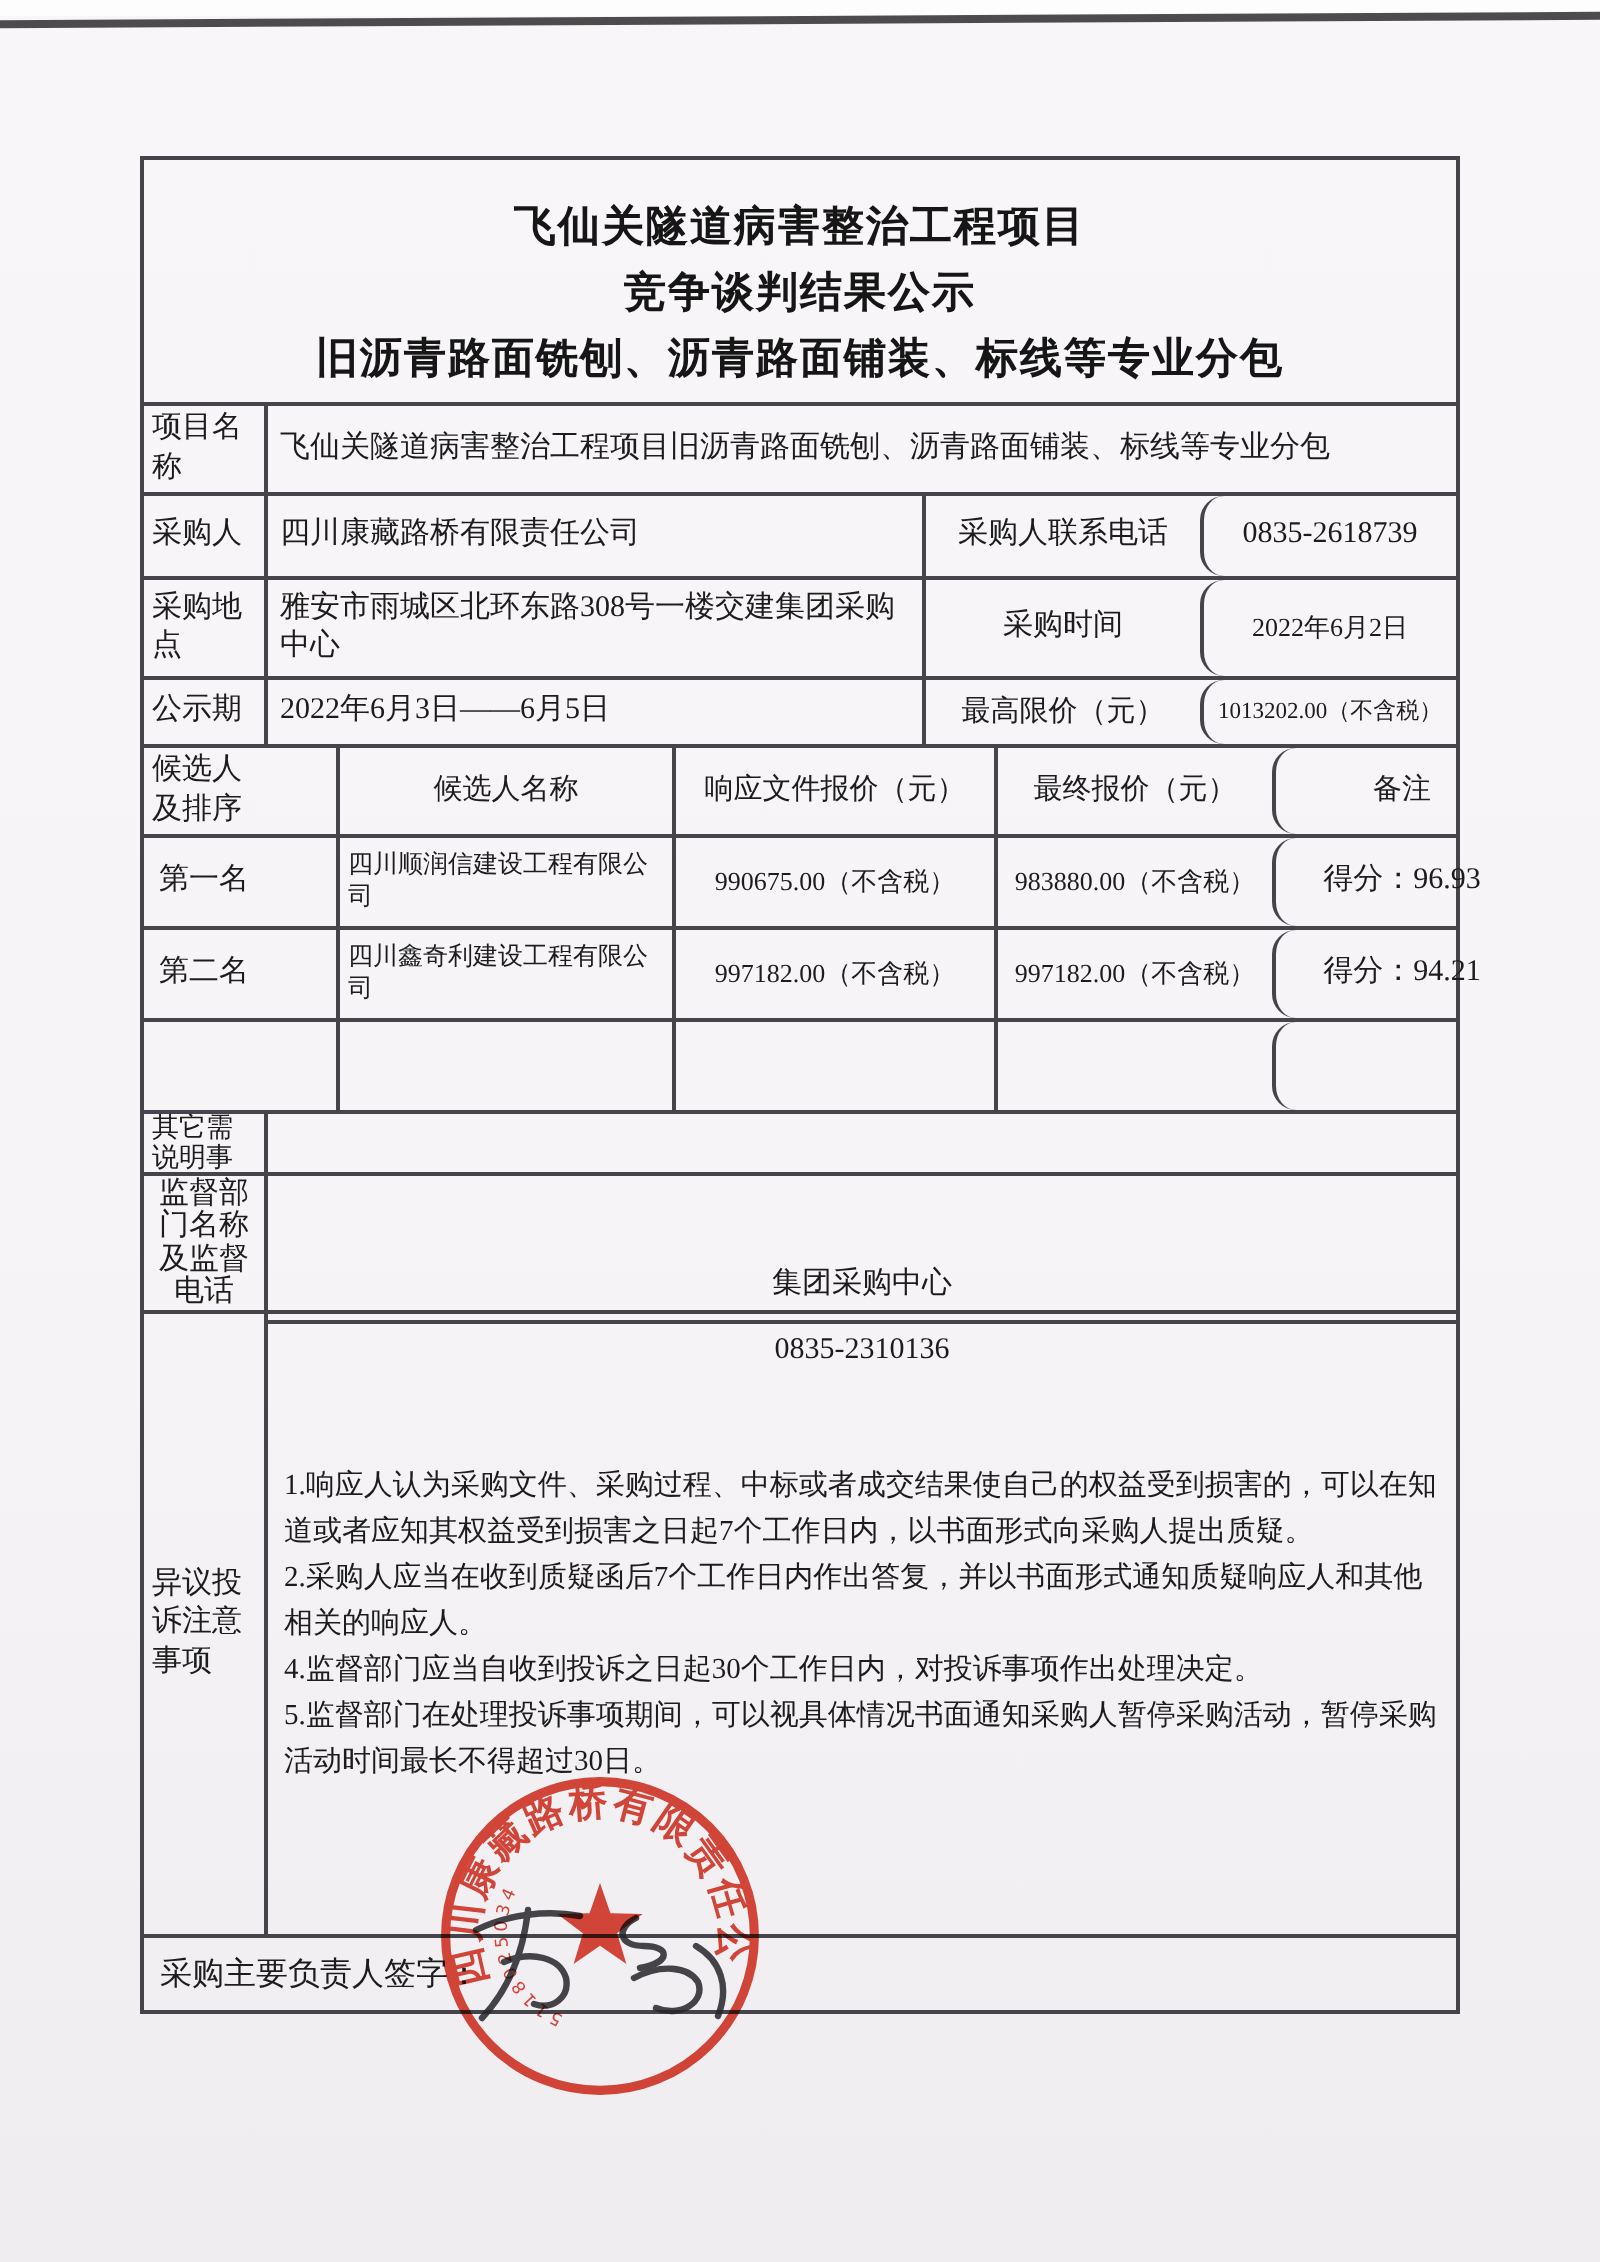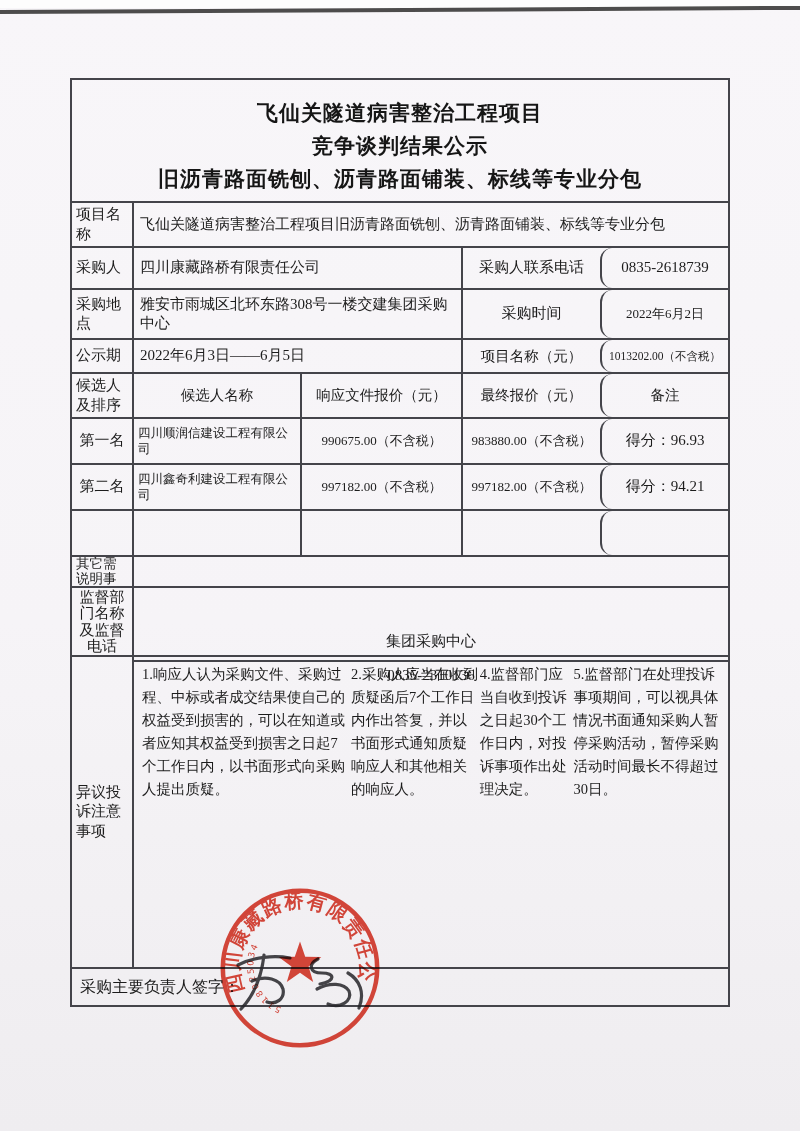--- a/index.html
+++ b/index.html
@@ -12,38 +12,38 @@
              transform:rotate(-0.3deg);border-radius:2px;opacity:.9;}
   .doc{position:absolute;left:70px;top:78px;width:660px;height:929px;border:2px solid #44444a;
        box-sizing:border-box;}
   .title{height:121px;box-sizing:border-box;padding-top:17px;text-align:center;font-weight:bold;
          font-size:21px;line-height:33px;letter-spacing:1px;color:#161616;border-radius:31px;}
   .row{display:flex;border-top:2px solid #44444a;box-sizing:border-box;align-items:stretch;}
   .cell{box-sizing:border-box;display:flex;align-items:center;padding:2px 6px;font-size:15px;
         line-height:1.3;overflow:hidden;}
   .cell + .cell{border-left:2px solid #44444a;}
   .w1{flex:0 0 60px;padding:2px 4px;}
-  .w2{flex:0 0 168px;}
+  .w2{flex:0 0 168px;margin-left:36px;}
   .w3{flex:0 0 161px;}
   .w4{flex:0 0 139px;}
   .w5{flex:0 0 128px;border-radius:12px;}
   .w23{flex:0 0 329px;}
   .w2345{flex:0 0 596px;}
   .center{justify-content:center;text-align:center;}
   .small{font-size:13px;}
-  .name-cell{font-size:12.5px;padding:2px 4px;}
+  .name-cell{font-size:12.5px;padding:2px 4px;font-family:Liberation Mono, monospace;}
   .tiny{font-size:11.5px;padding:2px 3px;}
   .hdr{font-size:14.5px;}
   .lbl9{font-size:13.5px;line-height:14.5px;}
   .sup-col{flex:0 0 596px;border-left:2px solid #44444a;display:flex;flex-direction:column;box-sizing:border-box;}
   .sup-a{flex:0 0 38px;display:flex;align-items:center;justify-content:center;font-size:15px;box-sizing:border-box;margin-top:34px;}
   .sup-b{flex:0 0 29px;display:flex;align-items:center;justify-content:center;font-size:15px;
          border-top:2px solid #44444a;box-sizing:border-box;}
   .obj-content{flex:0 0 596px;border-left:2px solid #44444a;box-sizing:border-box;display:flex;
-               flex-direction:row;justify-content:center;padding:6px 8px 6px 8px;font-size:14.5px;
+               flex-direction:column;justify-content:center;padding:6px 8px 6px 8px;font-size:14.5px;
                line-height:23px;}
   .obj-content div{margin:0;}
   .sigrow{height:38px;display:flex;align-items:center;padding-left:8px;font-size:16px;
           border-top:2px solid #44444a;box-sizing:border-box;}
   .stamp{position:absolute;left:217px;top:885px;width:166px;height:166px;opacity:.88;
          mix-blend-mode:multiply;pointer-events:none;}
   .sig{position:absolute;left:232px;top:945px;width:150px;height:78px;opacity:.85;pointer-events:none;}
 </style>
 </head>
 <body>
@@ -75,21 +75,21 @@
     <div class="row" style="height:50px">
       <div class="cell w1">采购地点</div>
       <div class="cell w23">雅安市雨城区北环东路308号一楼交建集团采购中心</div>
       <div class="cell w4 center">采购时间</div>
       <div class="cell w5 center small">2022年6月2日</div>
     </div>
 
     <div class="row" style="height:34px">
       <div class="cell w1">公示期</div>
       <div class="cell w23">2022年6月3日——6月5日</div>
-      <div class="cell w4 center hdr">项目名称（元）</div>
+      <div class="cell w4 center hdr">最高限价（元）</div>
       <div class="cell w5 center tiny">1013202.00（不含税）</div>
     </div>
 
     <div class="row" style="height:45px">
       <div class="cell w1">候选人及排序</div>
       <div class="cell w2 center hdr">候选人名称</div>
       <div class="cell w3 center hdr">响应文件报价（元）</div>
       <div class="cell w4 center hdr">最终报价（元）</div>
       <div class="cell w5 center hdr">备注</div>
     </div>

